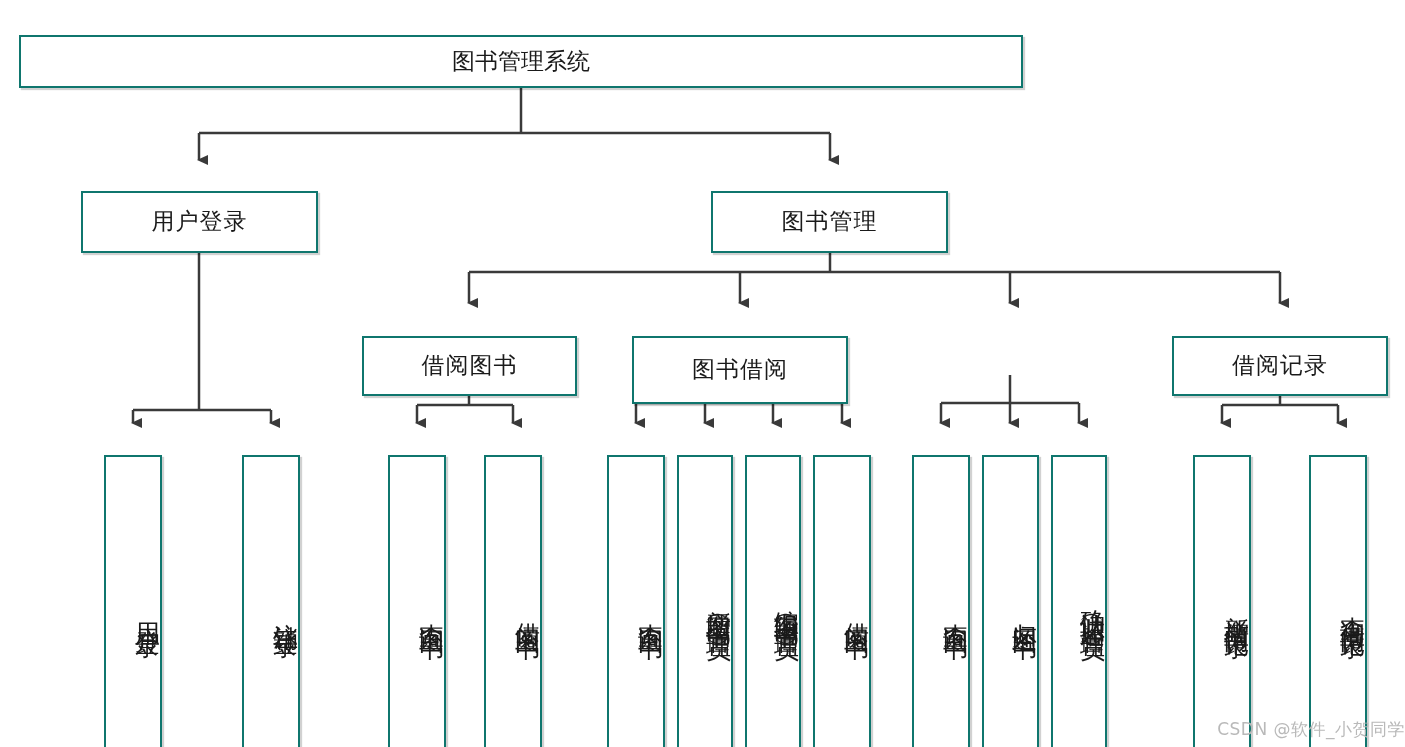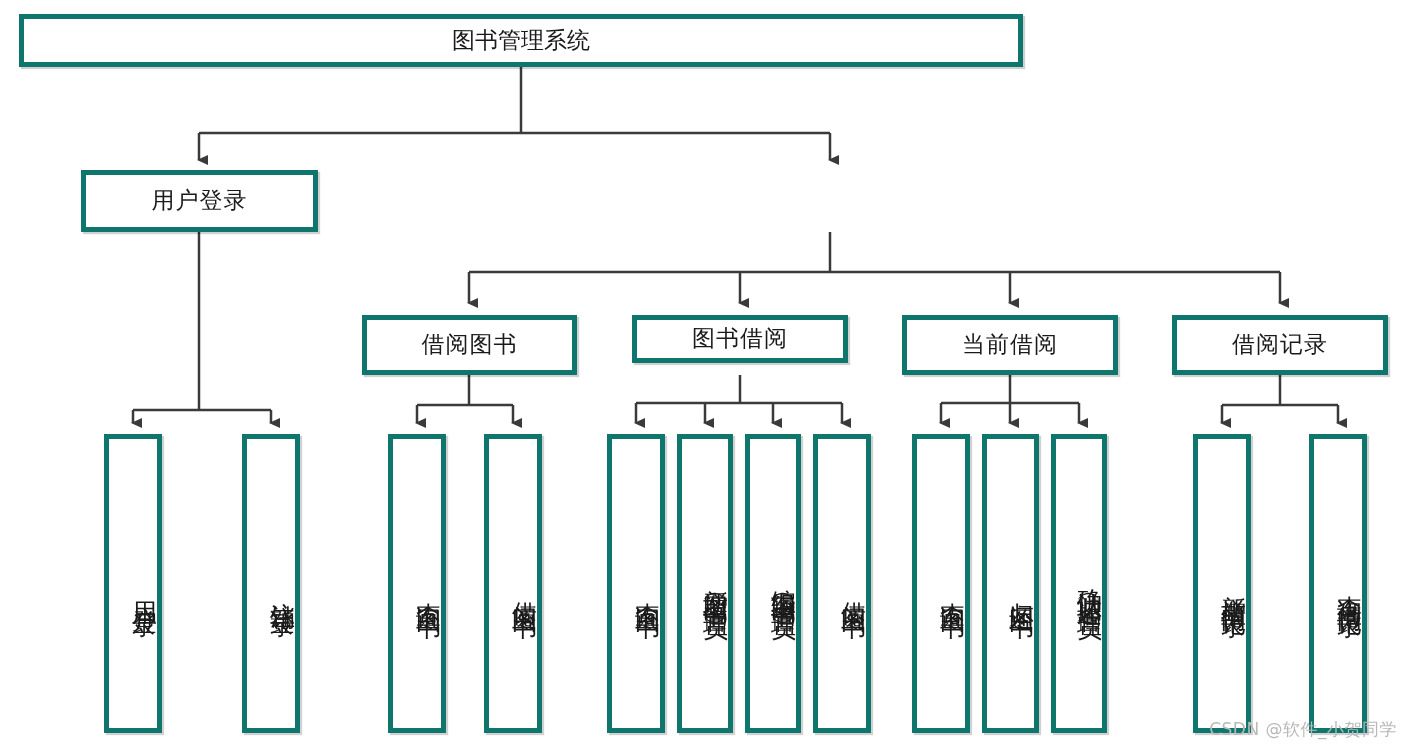--- a/index.html
+++ b/index.html
@@ -20,27 +20,28 @@
   #edges {
     position: absolute;
     left: 0;
     top: 0;
     width: 1405px;
     height: 747px;
   }
   .node {
     position: absolute;
     box-sizing: border-box;
-    border: 5px solid #0f766e;
+    border: 2px solid #0f766e;
     background: #ffffff;
     color: #1a1a1a;
     display: flex;
     align-items: center;
     justify-content: center;
     box-shadow: 2px 2px 1px rgba(0,0,0,0.18);
+    margin-top: 21px;
   }
   .node.h {
     font-size: 23px;
     letter-spacing: 1px;
     line-height: 1.2;
   }
   .node.root {
     font-size: 23px;
   }
   .node.v {
@@ -54,21 +55,21 @@
     padding-top: 12px;
   }
   .node.v.tall {
     padding-top: 6px;
   }
   .label {
     white-space: pre;
   }
   .watermark {
     position: absolute;
-    right: 8px;
+    right: 0;
     bottom: 6px;
     font-size: 17px;
     color: #b9b9b9;
     letter-spacing: 0.5px;
     white-space: nowrap;
     margin-left: 28px;
   }
 </style>
 </head>
 <body>
@@ -125,29 +126,29 @@
     </g>
   </svg>
 
   <div class="node root" style="left:19px; top:14px; width:1004px; height:53px;">
     <span class="label">图书管理系统</span>
   </div>
 
   <div class="node h" style="left:81px; top:170px; width:237px; height:62px;">
     <span class="label">用户登录</span>
   </div>
+  <div class="node h" style="left:711px; top:170px; width:237px; height:62px;">
+    <span class="label">图书管理</span>
+  </div>
 
   <div class="node h" style="left:362px; top:315px; width:215px; height:60px;">
     <span class="label">借阅图书</span>
   </div>
-  <div class="node h" style="left:632px; top:315px; width:216px; height:48px;">
+  <div class="node h" style="left:632px; top:315px; width:216px; height:68px;">
     <span class="label">图书借阅</span>
-  </div>
-  <div class="node h" style="left:902px; top:315px; width:216px; height:60px;">
-    <span class="label">当前借阅</span>
   </div>
   <div class="node h" style="left:1172px; top:315px; width:216px; height:60px;text-align:center;">
     <span class="label">借阅记录</span>
   </div>
 
   <div class="node v" style="left:104px; top:434px; width:58px; height:299px;">
     <span class="label">用户登录</span>
   </div>
   <div class="node v" style="left:242px; top:434px; width:58px; height:299px;">
     <span class="label">注销登录</span>

